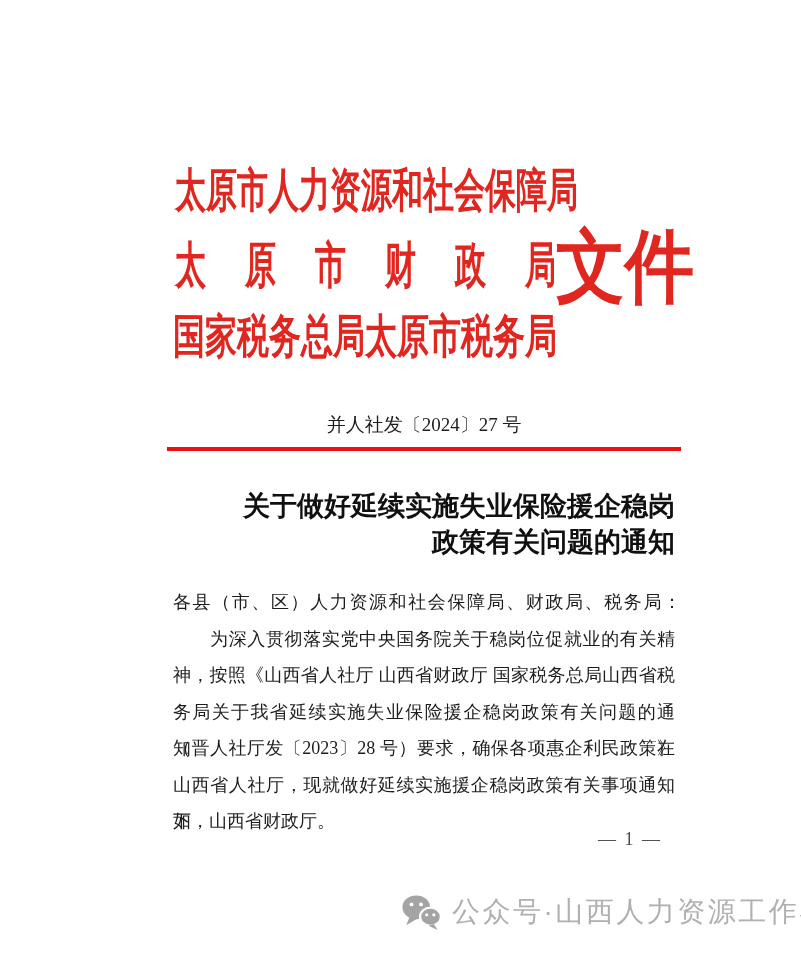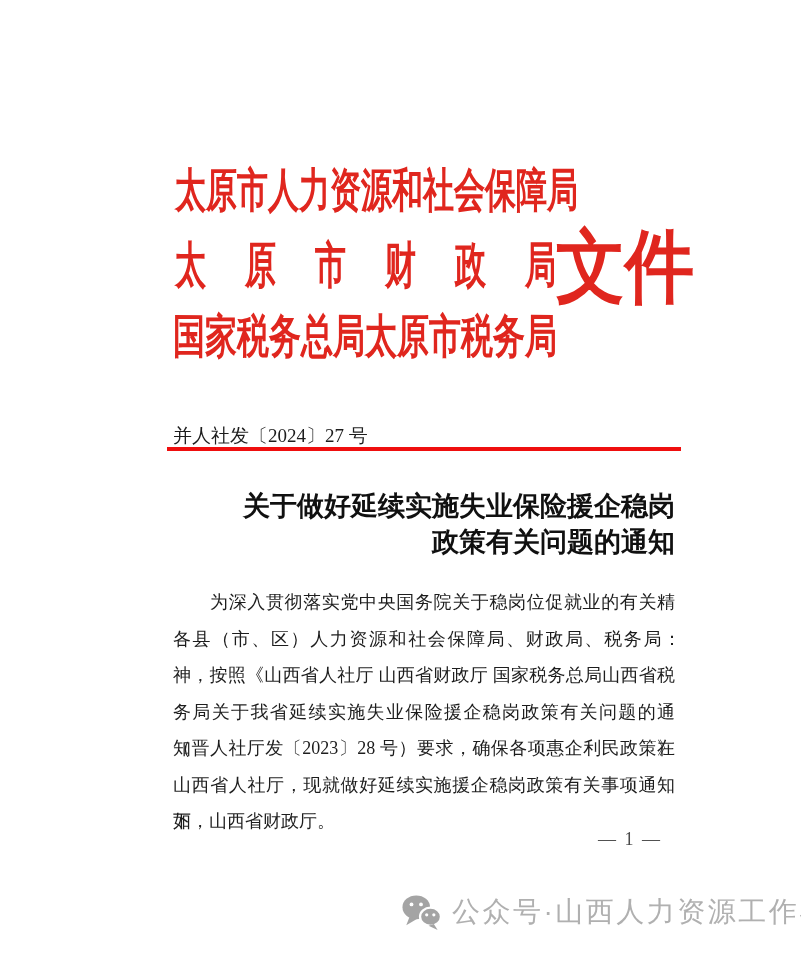--- a/index.html
+++ b/index.html
@@ -48,23 +48,23 @@
   .agency-line-3 {
     left: 173px; top: 313px;
     font-size: 32px; line-height: 32px;
     transform: scaleY(1.45);
   }
 
   
   .doc-number {
     position: absolute;
     left: 173px; top: 413px; width: 502px;
+    text-align: center;
     font-size: 19px; line-height: 24px;
     color: var(--body_text, #1d1d1d);
-    margin-top: 11px;
   }
   .red-divider {
     position: absolute;
     left: 167px; top: 447px;
     width: 514px; height: 4px;
     background: var(--divider_red, #ef0e0e);
   }
 
   
   .doc-title {
@@ -134,22 +134,22 @@
 
   <div class="red-divider"></div>
 
   <div class="doc-title">
     <div>关于做好延续实施失业保险援企稳岗</div>
     <div>政策有关问题的通知</div>
   </div>
 
   <div class="doc-body">
 
-  <div class="body-line indent-justify">为深入贯彻落实党中央国务院关于稳岗位促就业的有关精</div>
-      <div class="body-line salutation">各县（市、区）人力资源和社会保障局、财政局、税务局：</div>
+  <div class="body-line salutation">各县（市、区）人力资源和社会保障局、财政局、税务局：</div>
+      <div class="body-line indent-justify">为深入贯彻落实党中央国务院关于稳岗位促就业的有关精</div>
       <div class="body-line justify">神，按照《山西省人社厅 山西省财政厅 国家税务总局山西省税</div>
       <div class="body-line justify">务局关于我省延续实施失业保险援企稳岗政策有关问题的通知》</div>
       <div class="body-line justify">（晋人社厅发〔2023〕28 号）要求，确保各项惠企利民政策在</div>
       <div class="body-line justify">山西省人社厅，现就做好延续实施援企稳岗政策有关事项通知如</div>
       <div class="body-line plain">下，山西省财政厅。</div>
     </div>
 
   <div class="page-number">— 1 —</div>
 
   <div class="watermark">

